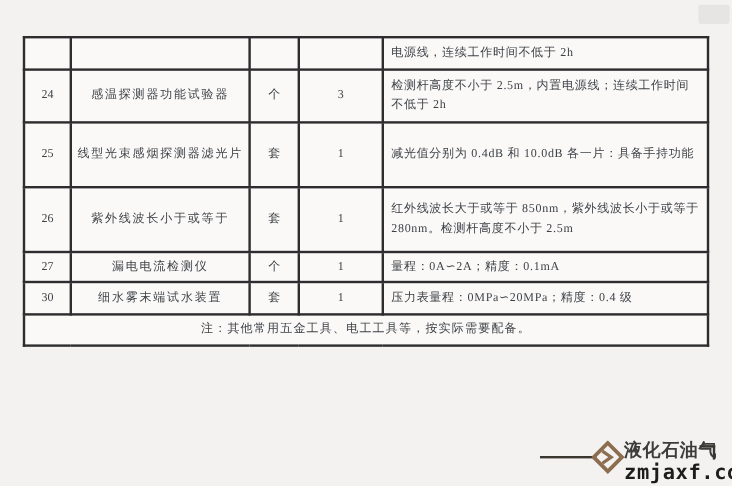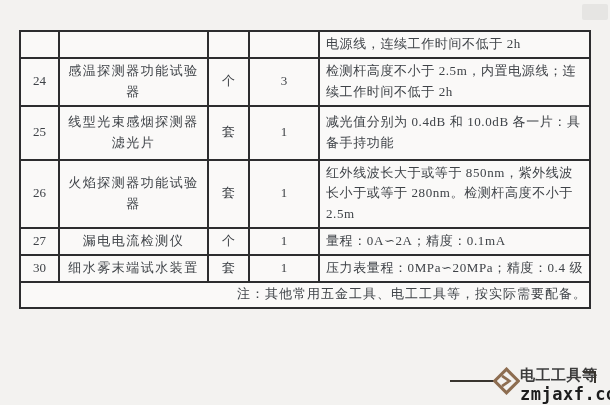--- a/index.html
+++ b/index.html
@@ -27,31 +27,31 @@
     position: absolute;
     left: 19px; top: 30px;
     width: 570px;
     border-collapse: collapse;
     table-layout: fixed;
     background: #faf9f8;
   }
   table.equip td {
     border: 2px solid #2d2d2f;
     color: #3e4247;
-    font-size: 13px;
+    font-size: 10px;
     line-height: 1.6;
     vertical-align: middle;
     overflow: hidden;
   }
   td.c-num   { text-align: center; font-size: 14px; }
   td.c-name  { text-align: center; letter-spacing: 1.5px; padding: 1px 4px; }
   td.c-unit  { text-align: center; letter-spacing: 0; }
   td.c-qty   { text-align: center; font-size: 14px; }
   td.c-desc  { text-align: left; padding: 2px 5px 2px 6px; letter-spacing: 0.6px; }
-  td.c-note  { text-align: right; padding: 1px 2px; letter-spacing: 1px; }
+  td.c-note  { text-align: center; padding: 1px 2px; letter-spacing: 1px; }
   tr.h27 { height: 27px; }
   tr.h48 { height: 44px; }
   tr.h49 { height: 54px; }
   tr.h25 { height: 25px; }
   tr.h26 { height: 26px; }
 
   
   .watermark {
     position: absolute;
     left: 450px; top: 363px;
@@ -127,21 +127,21 @@
       </tr>
       <tr class="h49">
         <td class="c-num">25</td>
         <td class="c-name">线型光束感烟探测器滤光片</td>
         <td class="c-unit">套</td>
         <td class="c-qty">1</td>
         <td class="c-desc">减光值分别为 0.4dB 和 10.0dB 各一片：具备手持功能</td>
       </tr>
       <tr class="h49">
         <td class="c-num">26</td>
-        <td class="c-name">火焰探测器功能试验器</td>
+        <td class="c-name">紫外线波长小于或等于</td>
         <td class="c-unit">套</td>
         <td class="c-qty">1</td>
         <td class="c-desc">红外线波长大于或等于 850nm，紫外线波长小于或等于 280nm。检测杆高度不小于 2.5m</td>
       </tr>
       <tr class="h25">
         <td class="c-num">27</td>
         <td class="c-name">漏电电流检测仪</td>
         <td class="c-unit">个</td>
         <td class="c-qty">1</td>
         <td class="c-desc">量程：0A∽2A；精度：0.1mA</td>
@@ -158,18 +158,18 @@
       </tr>
     </tbody>
   </table>
 
   <div class="watermark">
     <div class="wm-line-left"></div>
     <svg class="wm-logo" viewBox="0 0 24 24">
       <path d="M12 1.5 L22.5 12 L12 22.5 L1.5 12 Z" fill="none" stroke="#8d6d50" stroke-width="2.8"></path>
       <path d="M8 7.5 L14.5 12 L8 16.5" fill="none" stroke="#8d6d50" stroke-width="2.4"></path>
     </svg>
-    <div class="wm-brand">电工工具等</div>
+    <div class="wm-brand">液化石油气</div>
     <div class="wm-corner"></div>
     <div class="wm-domain">zmjaxf.com</div>
   </div>
 
 </div>
 
 </body></html>

